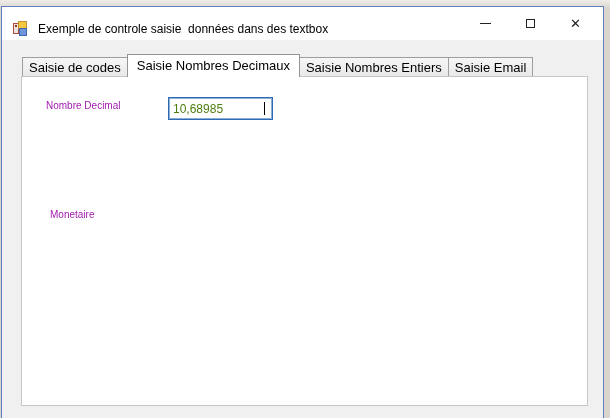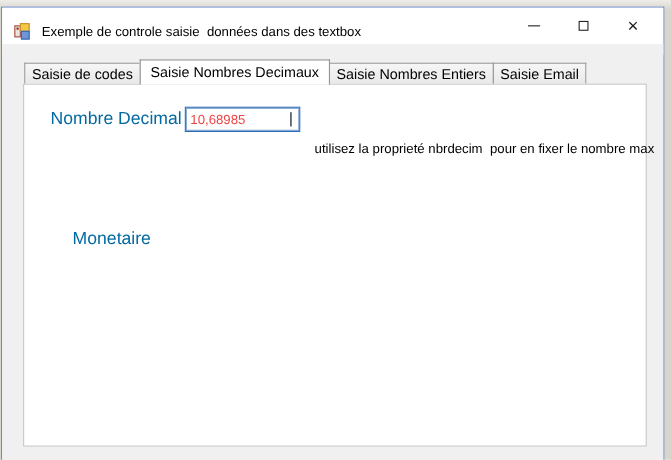--- a/index.html
+++ b/index.html
@@ -32,23 +32,23 @@
   .tab-strip{position:absolute;left:20px;top:14px;display:flex;align-items:flex-end;z-index:2;}
   .tab{height:19px;line-height:19px;padding:0 6px;font-size:13px;color:#000;
        background:linear-gradient(#f6f6f6,#e9e9e9);
        border:1px solid var(--tab-border);border-bottom:none;box-sizing:border-box;
        margin-right:-1px;white-space:nowrap;cursor:default;}
   .tab.active{height:23px;line-height:22px;background:#fff;padding:0 9px;
        margin-bottom:-1px;position:relative;z-index:3;border-color:#949494;}
   .tab-page{position:absolute;left:19px;top:36px;width:567px;height:330px;
        background:#fff;border:1px solid var(--page-border);box-sizing:border-box;}
   
-  .fld-label{position:absolute;font-size:16px;color:#0369a1;}
+  .fld-label{position:absolute;font-size:10px;color:#a21caf;}
   .textbox{position:absolute;background:#fff;box-sizing:border-box;
-       font-size:12px;color:#ef4444;display:flex;align-items:center;padding:0 4px;cursor:text;gap:40px;}
+       font-size:12px;color:#4d7c0f;display:flex;align-items:center;padding:0 4px;cursor:text;gap:40px;}
   .textbox.focused{border:1px solid var(--focus-border);
        box-shadow:0 0 0 1px rgba(45,108,181,0.55) inset;}
   .textbox.normal{border:1px solid var(--textbox-border);}
   .caret{display:inline-block;width:1px;height:13px;background:#000;margin-left:1px;}
   .note{position:absolute;font-size:12px;color:#000;line-height:16px;white-space:pre;}
 </style>
 </head>
 <body>
 
 <div class="stage">
@@ -86,22 +86,21 @@
       <div class="tab-page">
 
         <div class="fld-label" style="left:24px;top:23px;">Nombre Decimal</div>
 
         <div class="textbox focused" style="left:146px;top:20px;width:105px;height:23px;">
           <span>10,68985</span>
           <span class="caret"></span>
         </div>
 
         <div class="note" style="left:264px;top:18px;">
-          <div>utilisez la proprieté nbrdecim  pour en fixer le nombre max</div>
         </div>
 
-        <div class="fld-label" style="left:28px;top:132px;margin-left:16px;">Monetaire</div>
+        <div class="fld-label" style="left:28px;top:132px;">Monetaire</div>
 
 
       </div>
     </div>
   </div>
 </div>
 
 </body></html>

